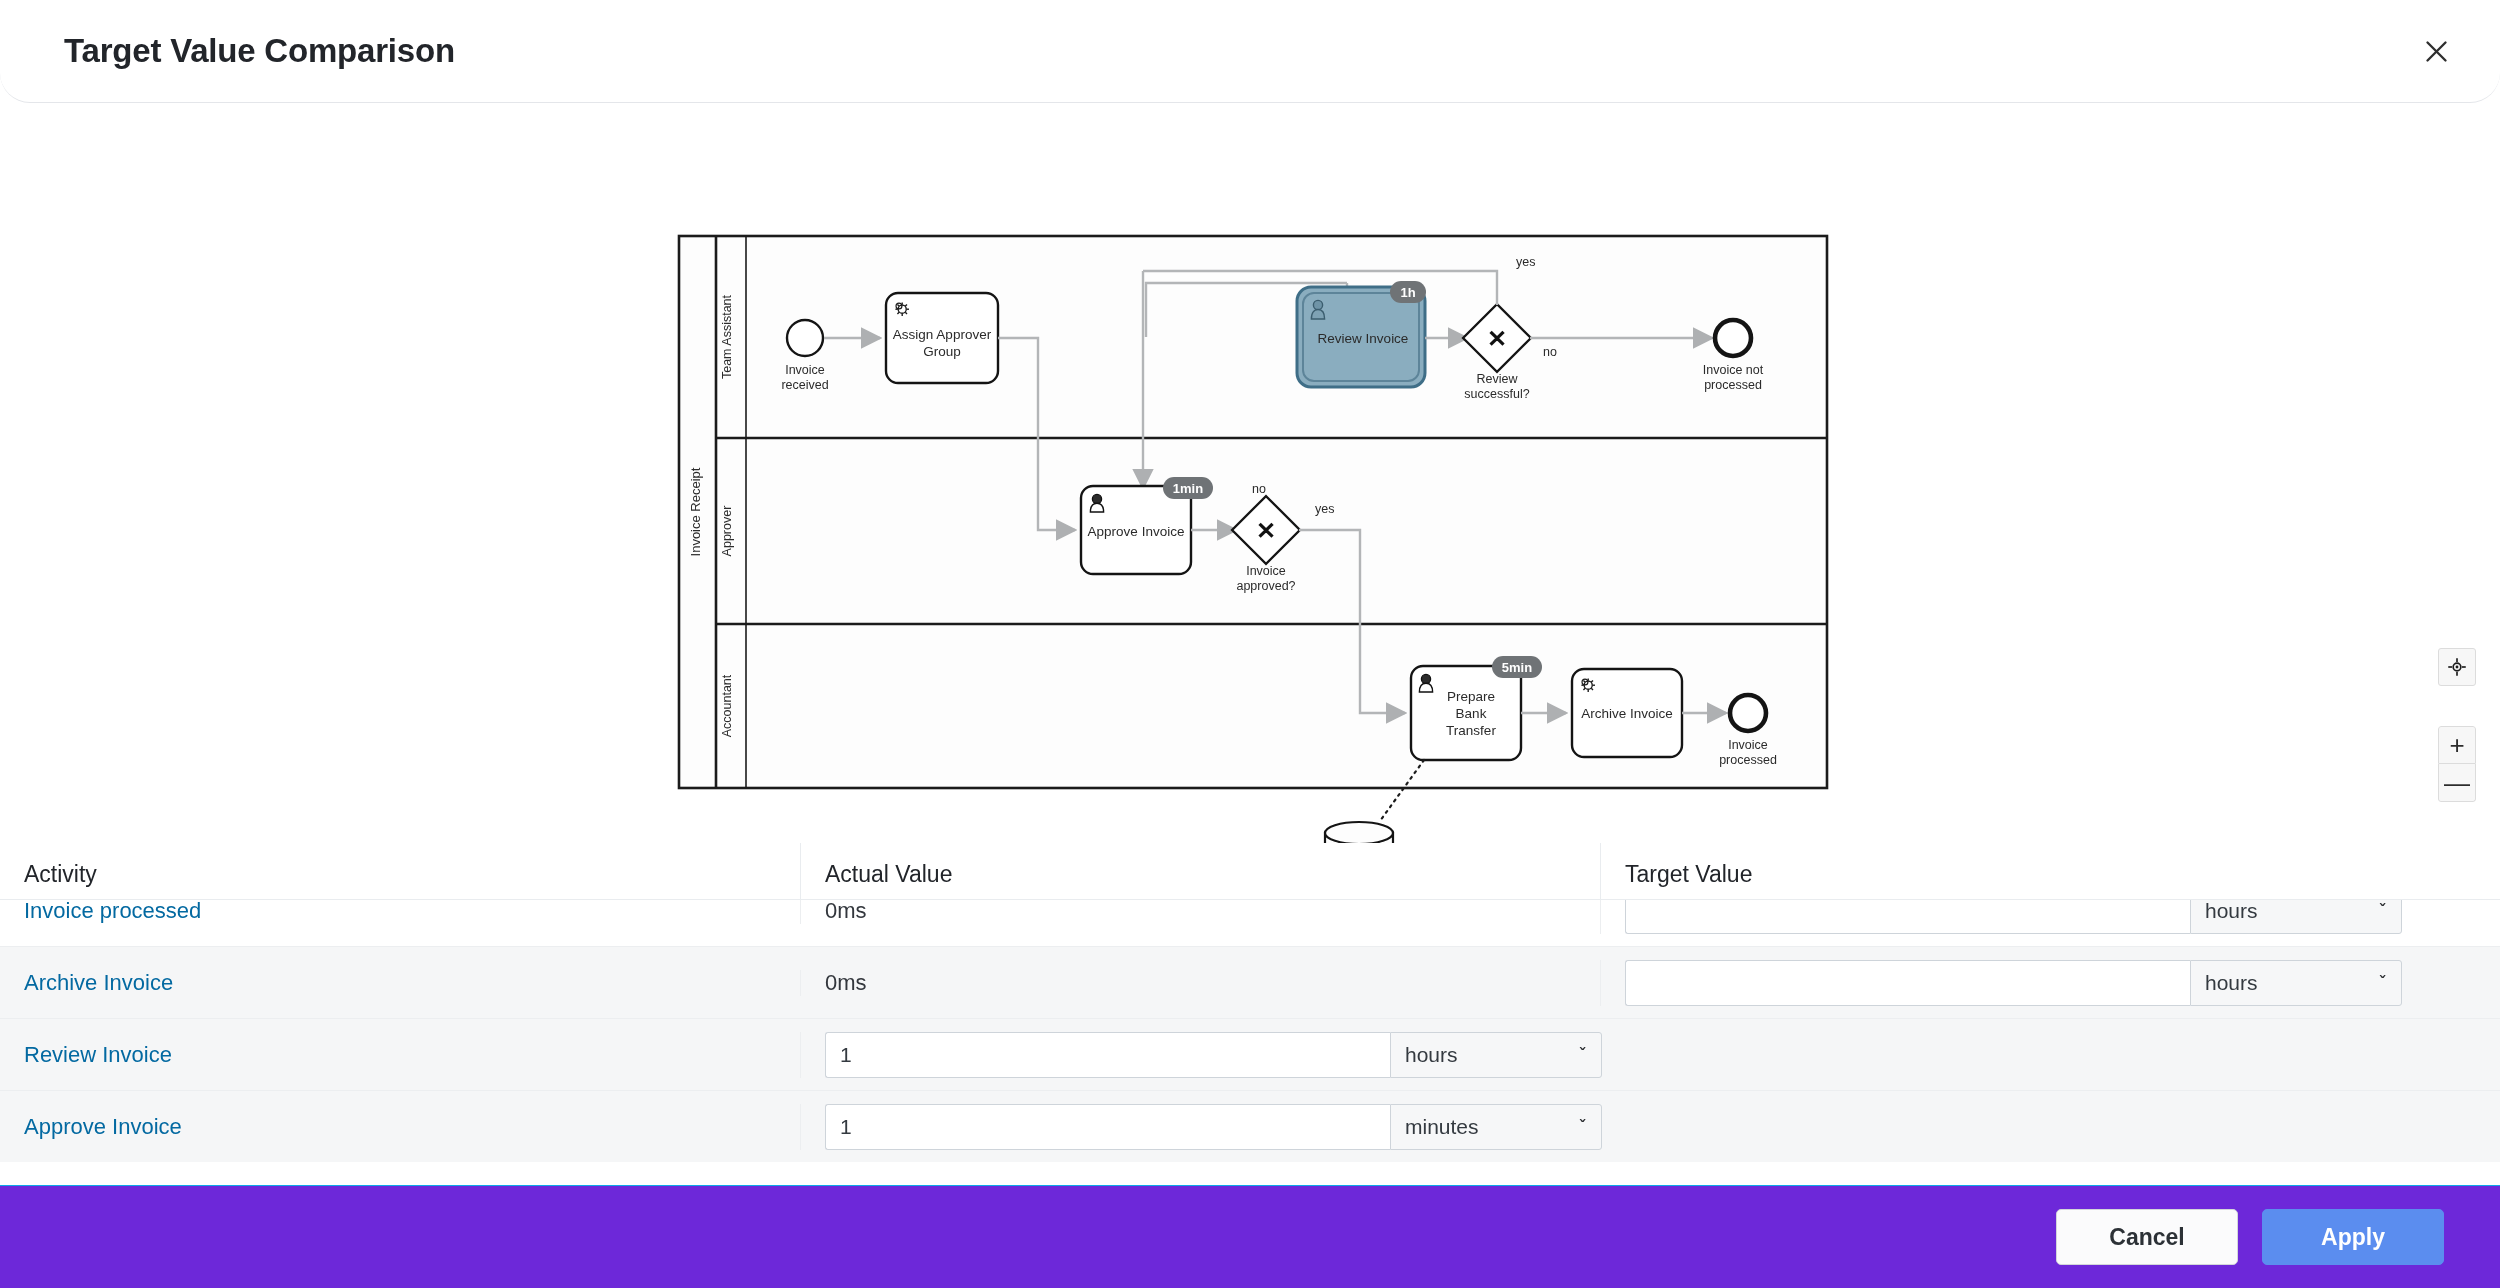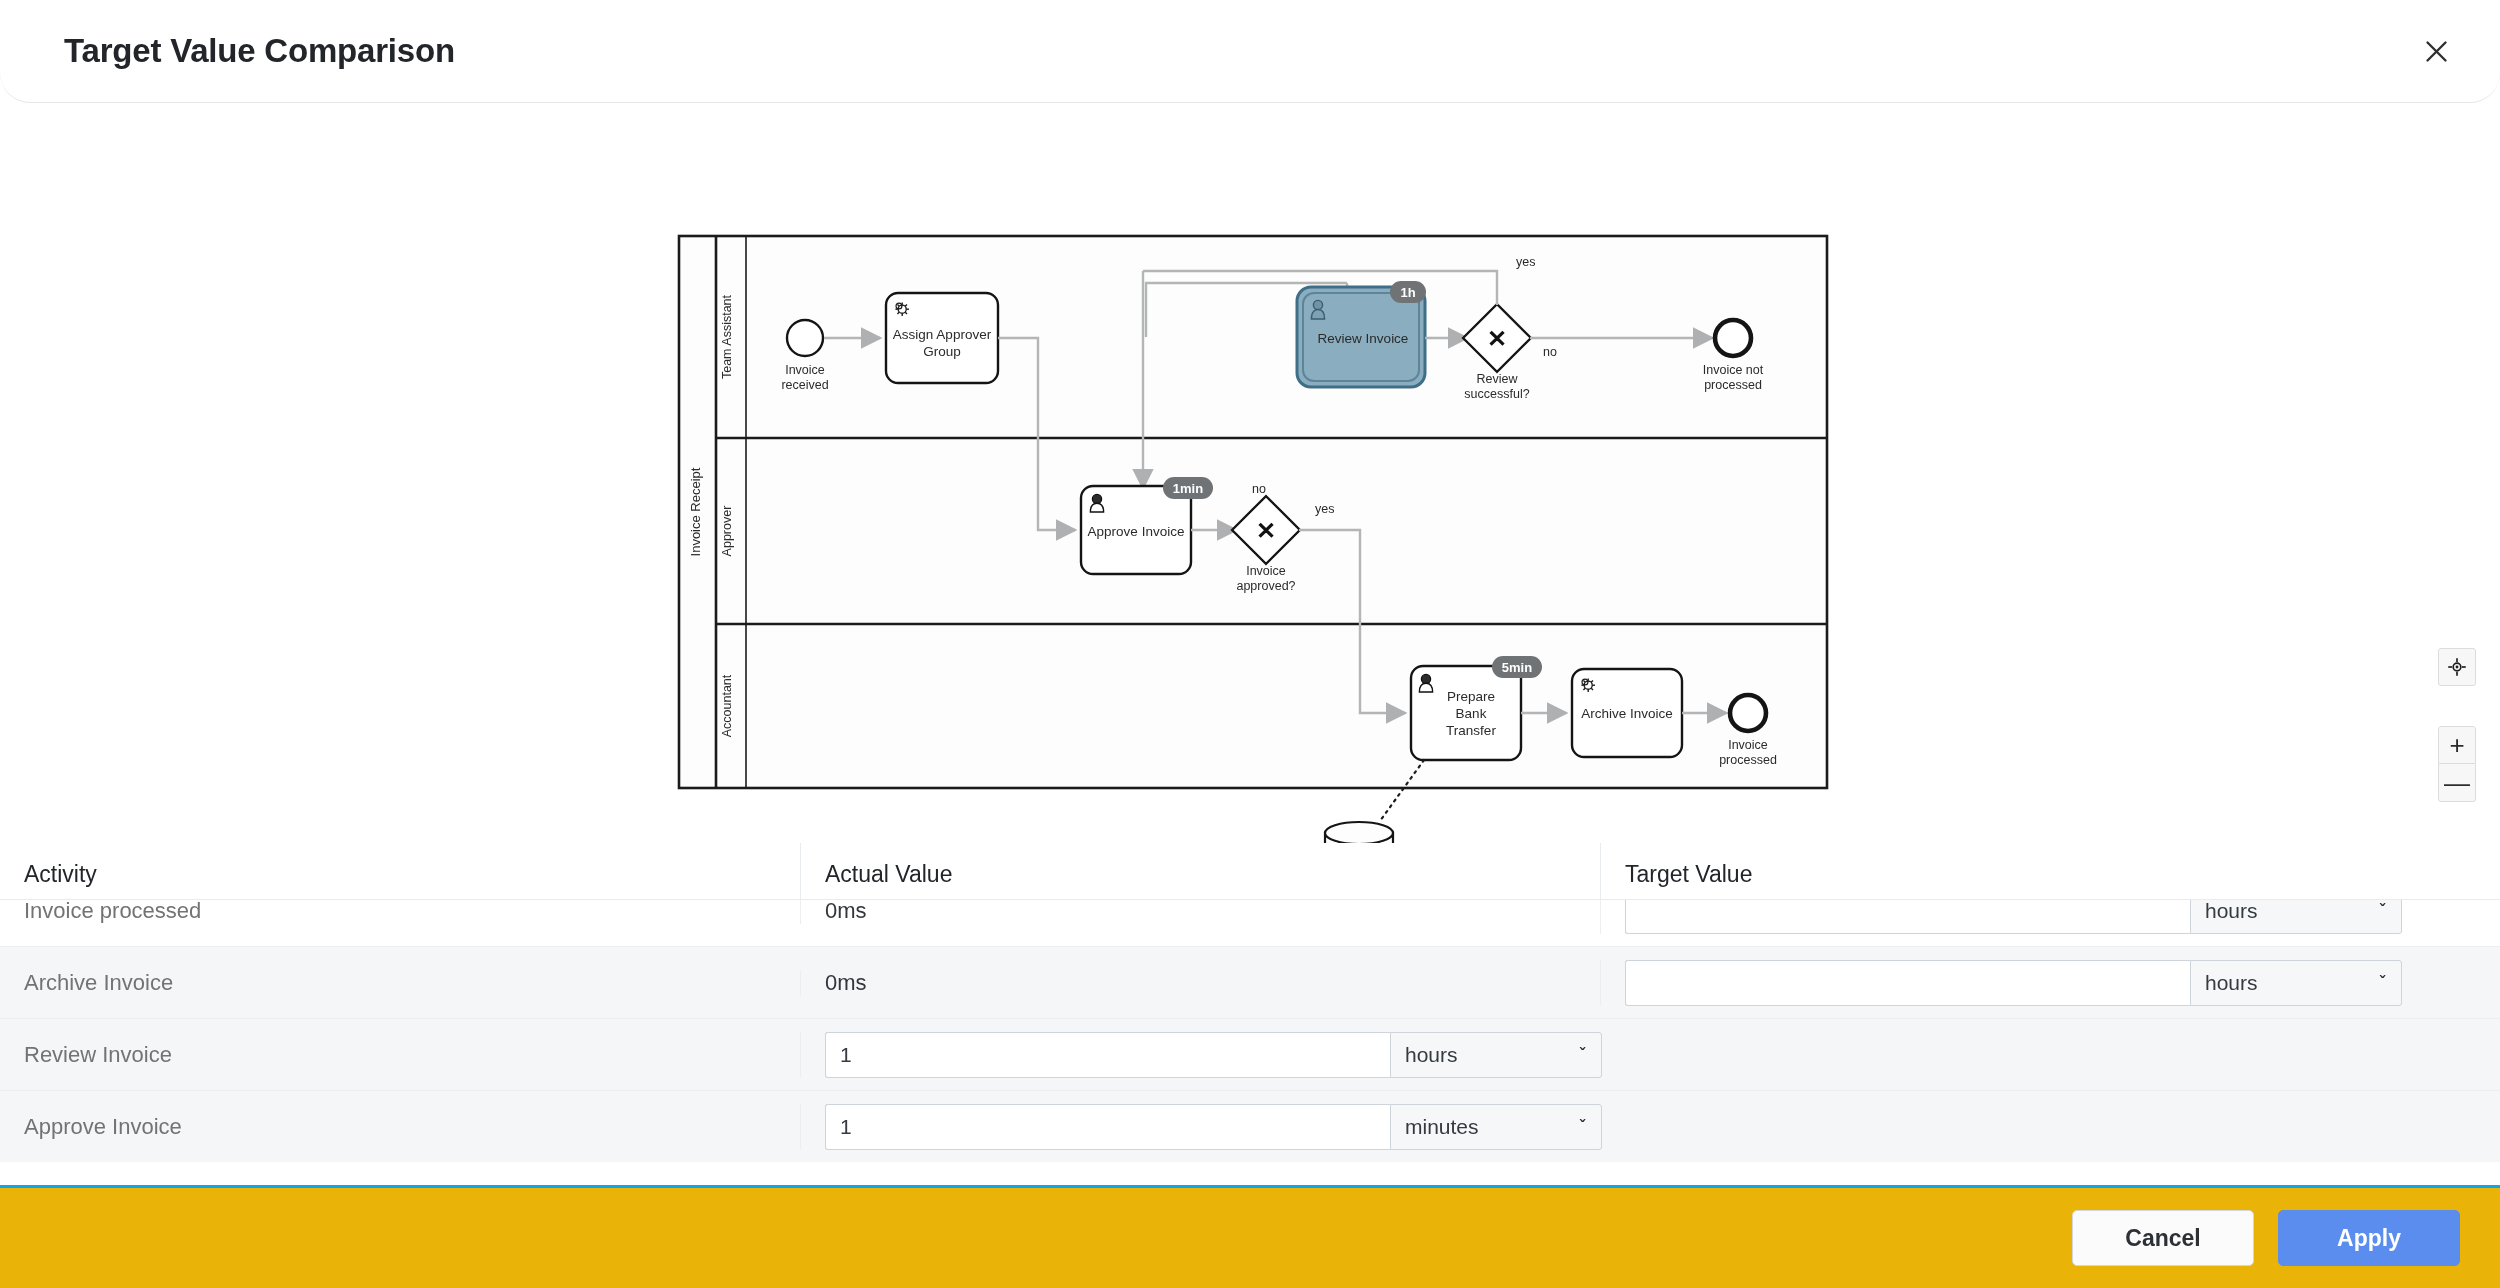--- a/index.html
+++ b/index.html
@@ -64,21 +64,21 @@
   .th-tgt { width:900px; padding-left:24px !important; border-left:1px solid #e9ecef; }
 
   .tbody-scroll {
     position:absolute; left:0; top:56px; width:2500px; bottom:0; overflow:hidden;
   }
   .tbody-inner { margin-top:-25px; }
 
   .row { display:flex; width:2500px; height:72px; align-items:center; border-top:1px solid #eceef0; }
   .row.alt { background:#f5f6f7; }
   .row.plain { background:#ffffff; }
-  .cell-act { width:800px; padding-left:24px; font-size:22px; color:#737373; }
+  .cell-act { width:800px; padding-left:24px; font-size:22px; color:#0369a1; }
   .cell-val { width:800px; padding-left:24px; font-size:22px; color:#33373d; border-left:1px solid #eceef0; }
   .cell-tgt { width:900px; padding-left:24px; border-left:1px solid #eceef0; display:flex; align-items:center; }
 
   .tv-input {
     width:565px; height:46px; border:1px solid #ced4da; border-right:none;
     border-radius:3px 0 0 3px; background:#fff;
     font-family:"Liberation Sans", sans-serif; font-size:21px; color:#343a40;
     padding:0 14px; outline:none;
   }
   .tv-unit {
@@ -87,23 +87,23 @@
     background:#f6f7f8; display:flex; align-items:center;
     font-size:21px; color:#343a40; padding-left:14px; cursor:pointer;
   }
   .tv-unit .chev {
     position:absolute; right:16px; top:50%; transform:translateY(-50%);
     font-size:16px; font-weight:bold; color:#2a2d31;
   }
 
   
   .dlg-footer {
-    flex:0 0 103px; border-top:3px solid #0ea5e9; background:#eab308;
+    flex:0 0 103px; border-top:1px solid #0ea5e9; background:#6d28d9;
     display:flex; align-items:center; justify-content:flex-end; gap:24px;
-    padding:0 40px;
+    padding:0 56px;
   }
   .btn {
     font-family:"Liberation Sans", sans-serif; font-size:23px; font-weight:bold;
     border-radius:5px; cursor:pointer; height:56px; min-width:182px;
     display:flex; align-items:center; justify-content:center;
   }
   .btn-cancel { background:#fbfbfc; border:1px solid #d3d6da; color:#2c3136; }
   .btn-apply  { background:#5b8def; border:1px solid #5b8def; color:#ffffff; }
 
   

